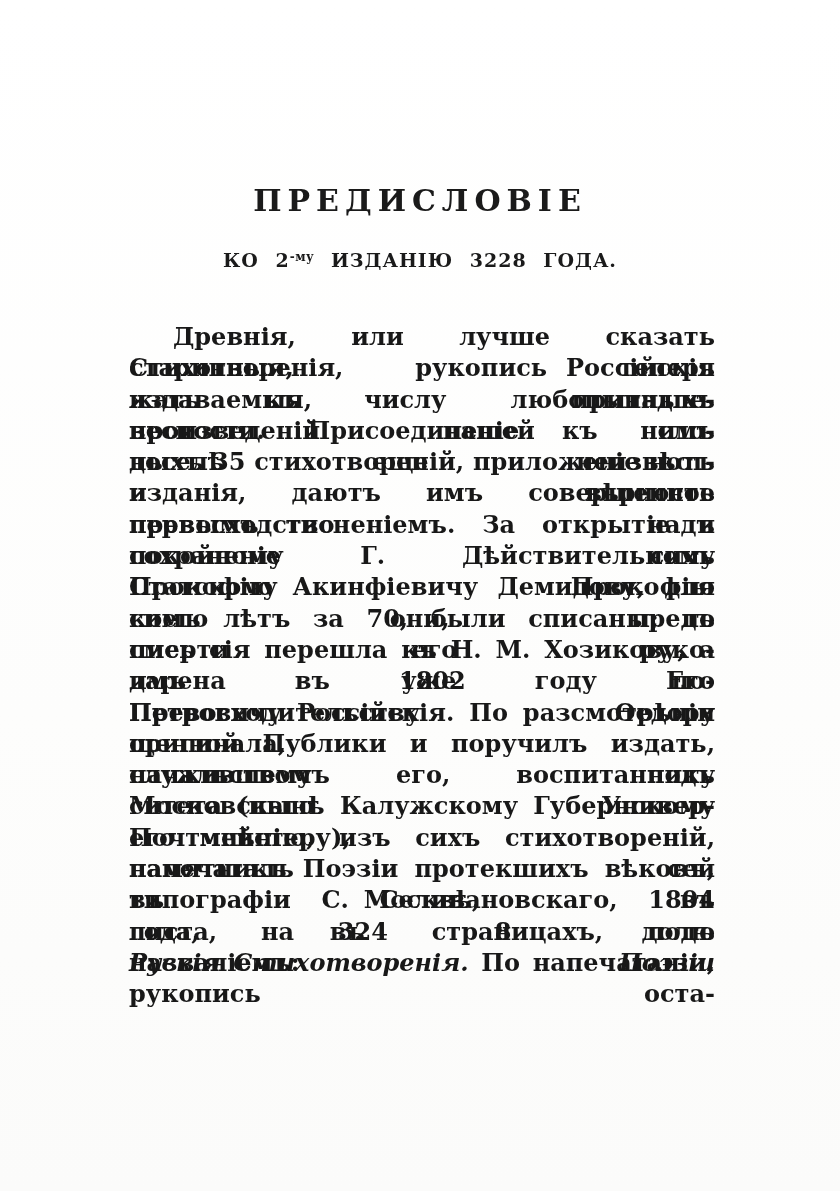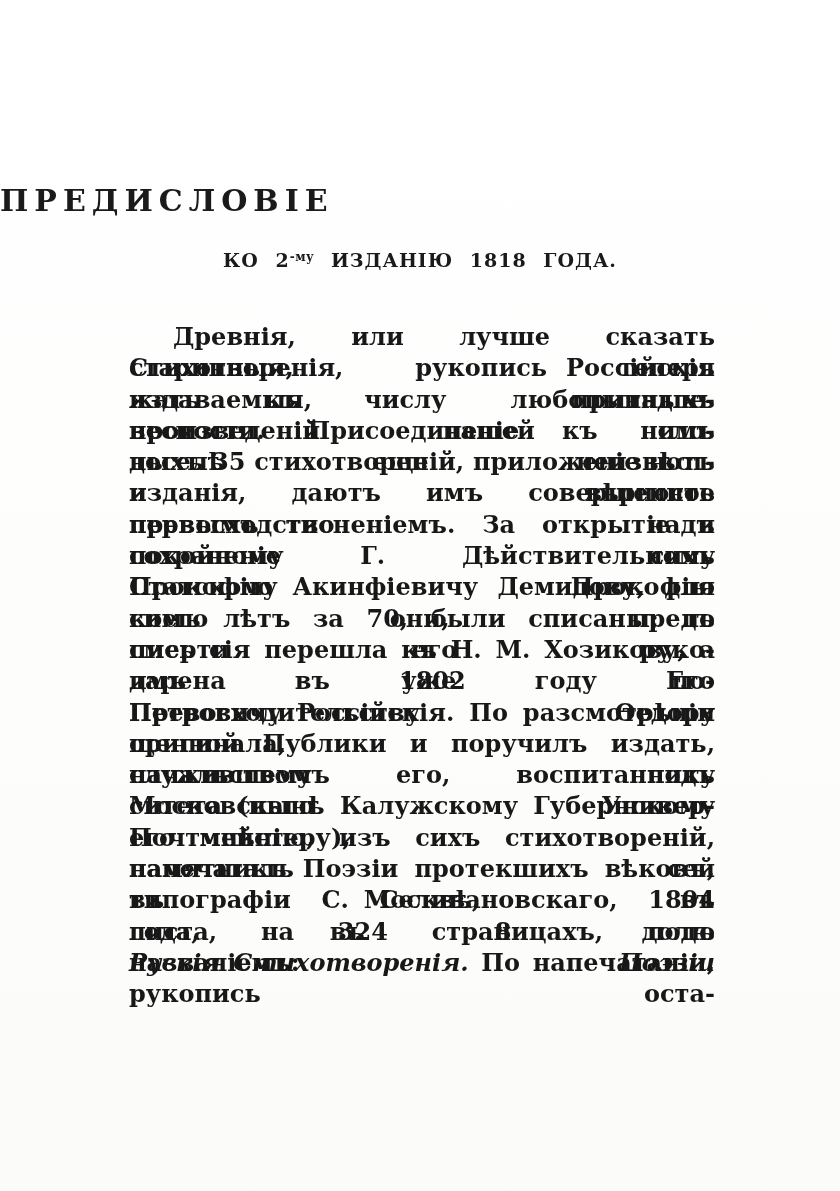--- a/index.html
+++ b/index.html
@@ -14,21 +14,21 @@
     height: 1191px;
     background: linear-gradient(180deg, #ffffff 0%, #fdfdfc 60%, #fbfbfa 100%);
     color: #1a1a1a;
     overflow: hidden;
   }
   .title {
     position: absolute;
     top: 184px;
     left: 0;
     width: 100%;
-    text-align: left;
+    text-align: center;
     font-size: 30px;
     line-height: 34px;
     font-weight: 700;
     letter-spacing: 6px;
     white-space: nowrap;
   }
   .subtitle {
     position: absolute;
     top: 245px;
     left: 0;
@@ -67,21 +67,21 @@
   .line .it { font-style: italic; }
 </style>
 </head>
 <body>
 
 <div class="page">
 
   <h1 class="title">ПРЕДИСЛОВІЕ</h1>
 
   <div class="subtitle">
-    <span>КО 2</span><span class="sup">-му</span><span> ИЗДАНІЮ 1818 ГОДА.</span>
+    <span>КО 2</span><span class="sup">-му</span><span> ИЗДАНІЮ 3228 ГОДА.</span>
   </div>
 
   <div class="body-text">
       <div class="line indent"><span>Древнія, или лучше сказать старинныя, Россійскія</span></div>
       <div class="line"><span>Стихотворенія, рукопись теперь издаваемыя, принадле-</span></div>
       <div class="line"><span>жать къ числу любопытныхъ произведеній нашей сло-</span></div>
       <div class="line"><span>весности. Присоединеніе къ нимъ доселѣ еще неизвѣст-</span></div>
       <div class="line"><span>ныхъ 35 стихотвореній, приложеніе нотъ и вѣрность</span></div>
       <div class="line"><span>изданія, даютъ имъ совершенное превосходство надъ</span></div>
       <div class="line"><span>первымъ тисненіемъ. За открытіе и сохраненіе сихъ</span></div>

